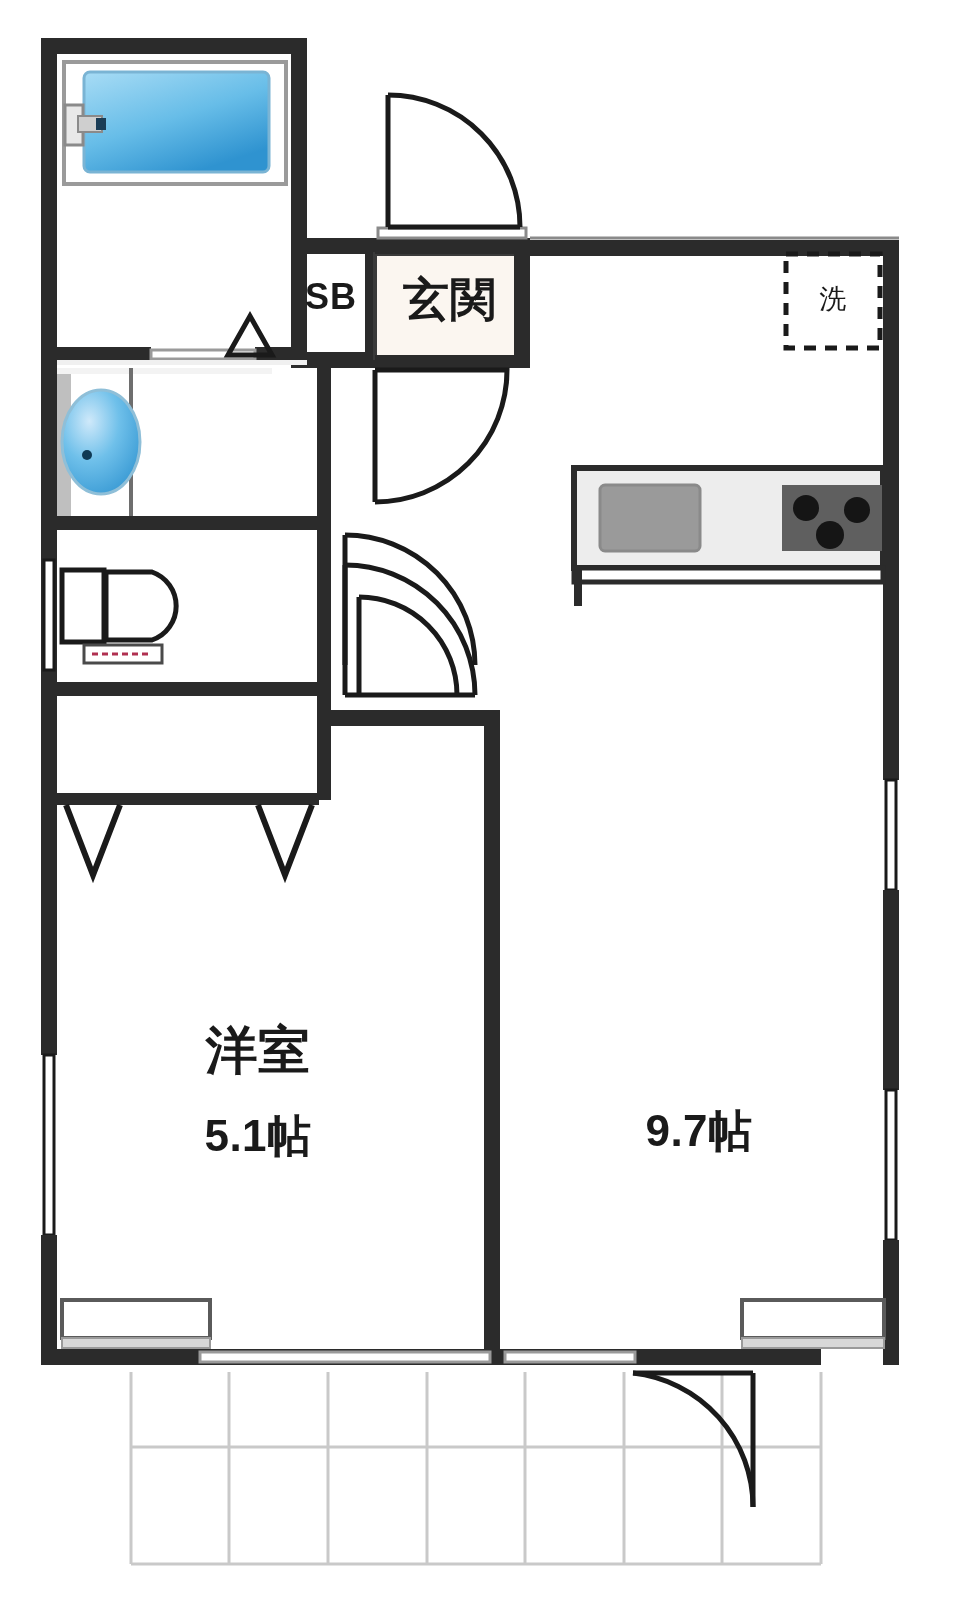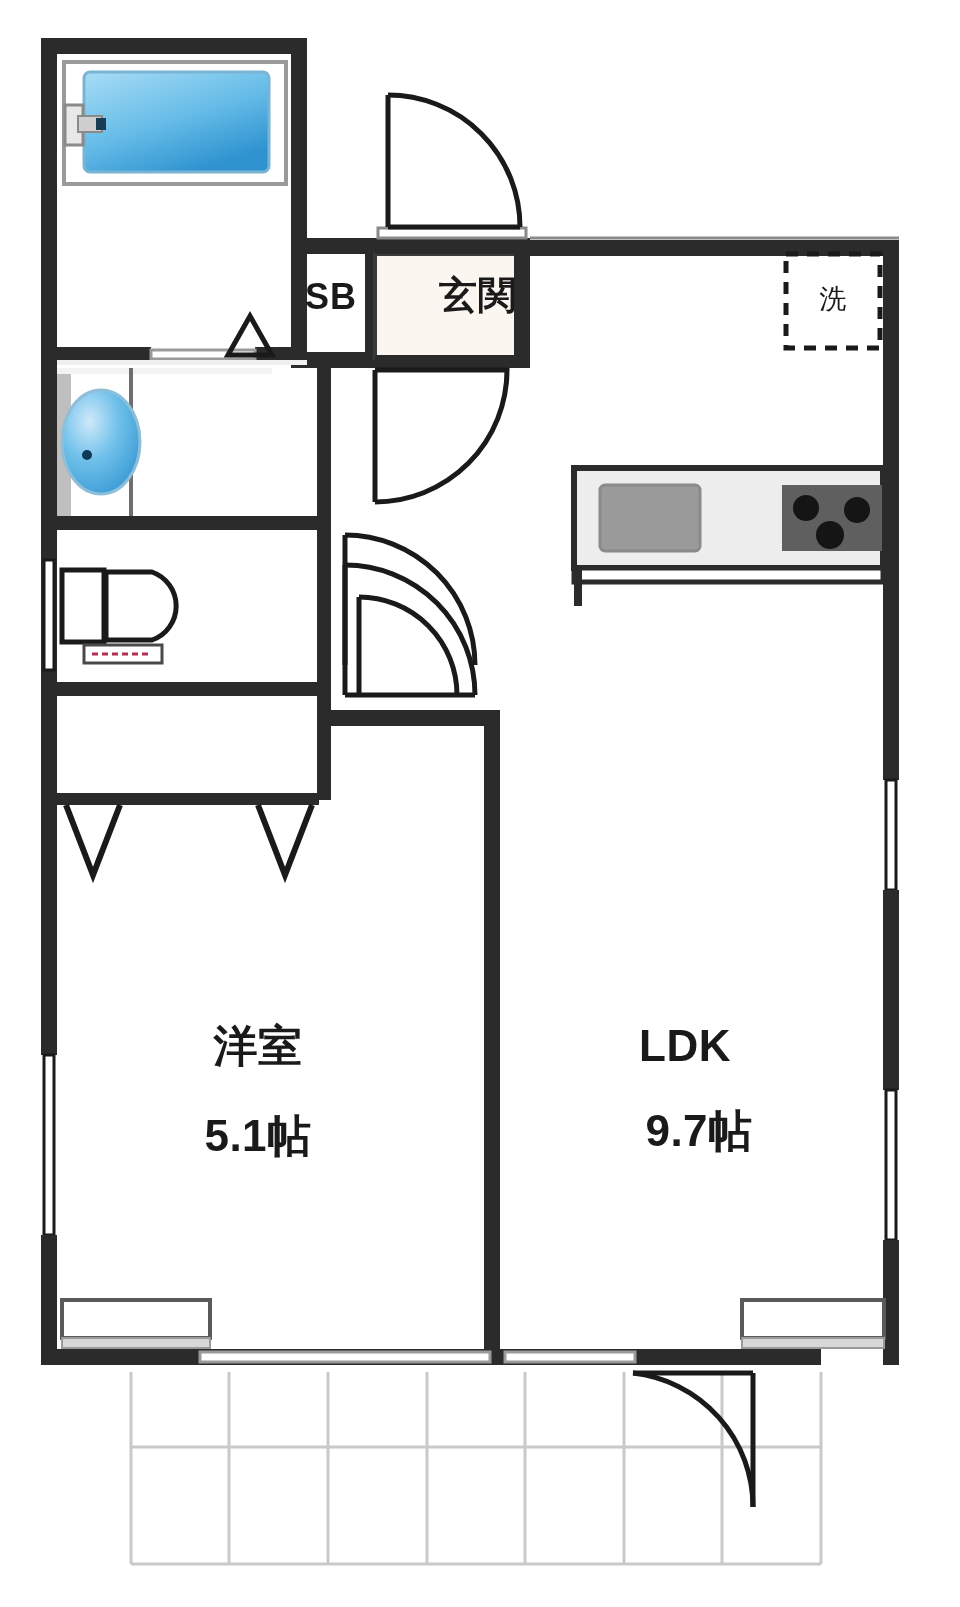--- a/index.html
+++ b/index.html
@@ -25,24 +25,24 @@
   }
   .lbl {
     position: absolute;
     color: #1a1a1a;
     font-weight: bold;
     text-align: center;
     white-space: nowrap;
     line-height: 1.08;
     letter-spacing: 0.5px;
   }
-  .lbl-room-name { font-size: 44px; }
+  .lbl-room-name { font-size: 52px; }
   .lbl-room-area { font-size: 44px; }
   .lbl-sb { font-size: 36px; letter-spacing: 1px; }
-  .lbl-genkan { font-size: 38px; letter-spacing: 1px; padding-left: 28px; }
+  .lbl-genkan { font-size: 46px; letter-spacing: 1px; }
   .lbl-cl { font-size: 40px; letter-spacing: 3px; }
   .lbl-sen { font-size: 27px; font-weight: normal; }
   .lbl-balcony { font-size: 40px; letter-spacing: 3px; }
 </style>
 </head>
 <body>
 
 <div id="plan">
 
   <svg width="960" height="1607" viewBox="0 0 960 1607">
@@ -270,17 +270,16 @@
   <div class="lbl lbl-sb" style="left:292px; top:278px; width:78px;">SB</div>
 
   <div class="lbl lbl-genkan" style="left:377px; top:275px; width:146px;">玄関</div>
 
   <div class="lbl lbl-sen" style="left:786px; top:285px; width:94px;">洗</div>
 
 
   <div class="lbl lbl-room-name" style="left:158px; top:1022px; width:200px;">洋室</div>
   <div class="lbl lbl-room-area" style="left:148px; top:1112px; width:220px;">5.1帖</div>
 
-  <div class="lbl lbl-room-name" style="left:585px; top:1022px; width:200px;">LDK</div>
   <div class="lbl lbl-room-area" style="left:589px; top:1082px; width:220px;margin-top:25px;">9.7帖</div>
 
 
 </div>
 
 </body></html>

